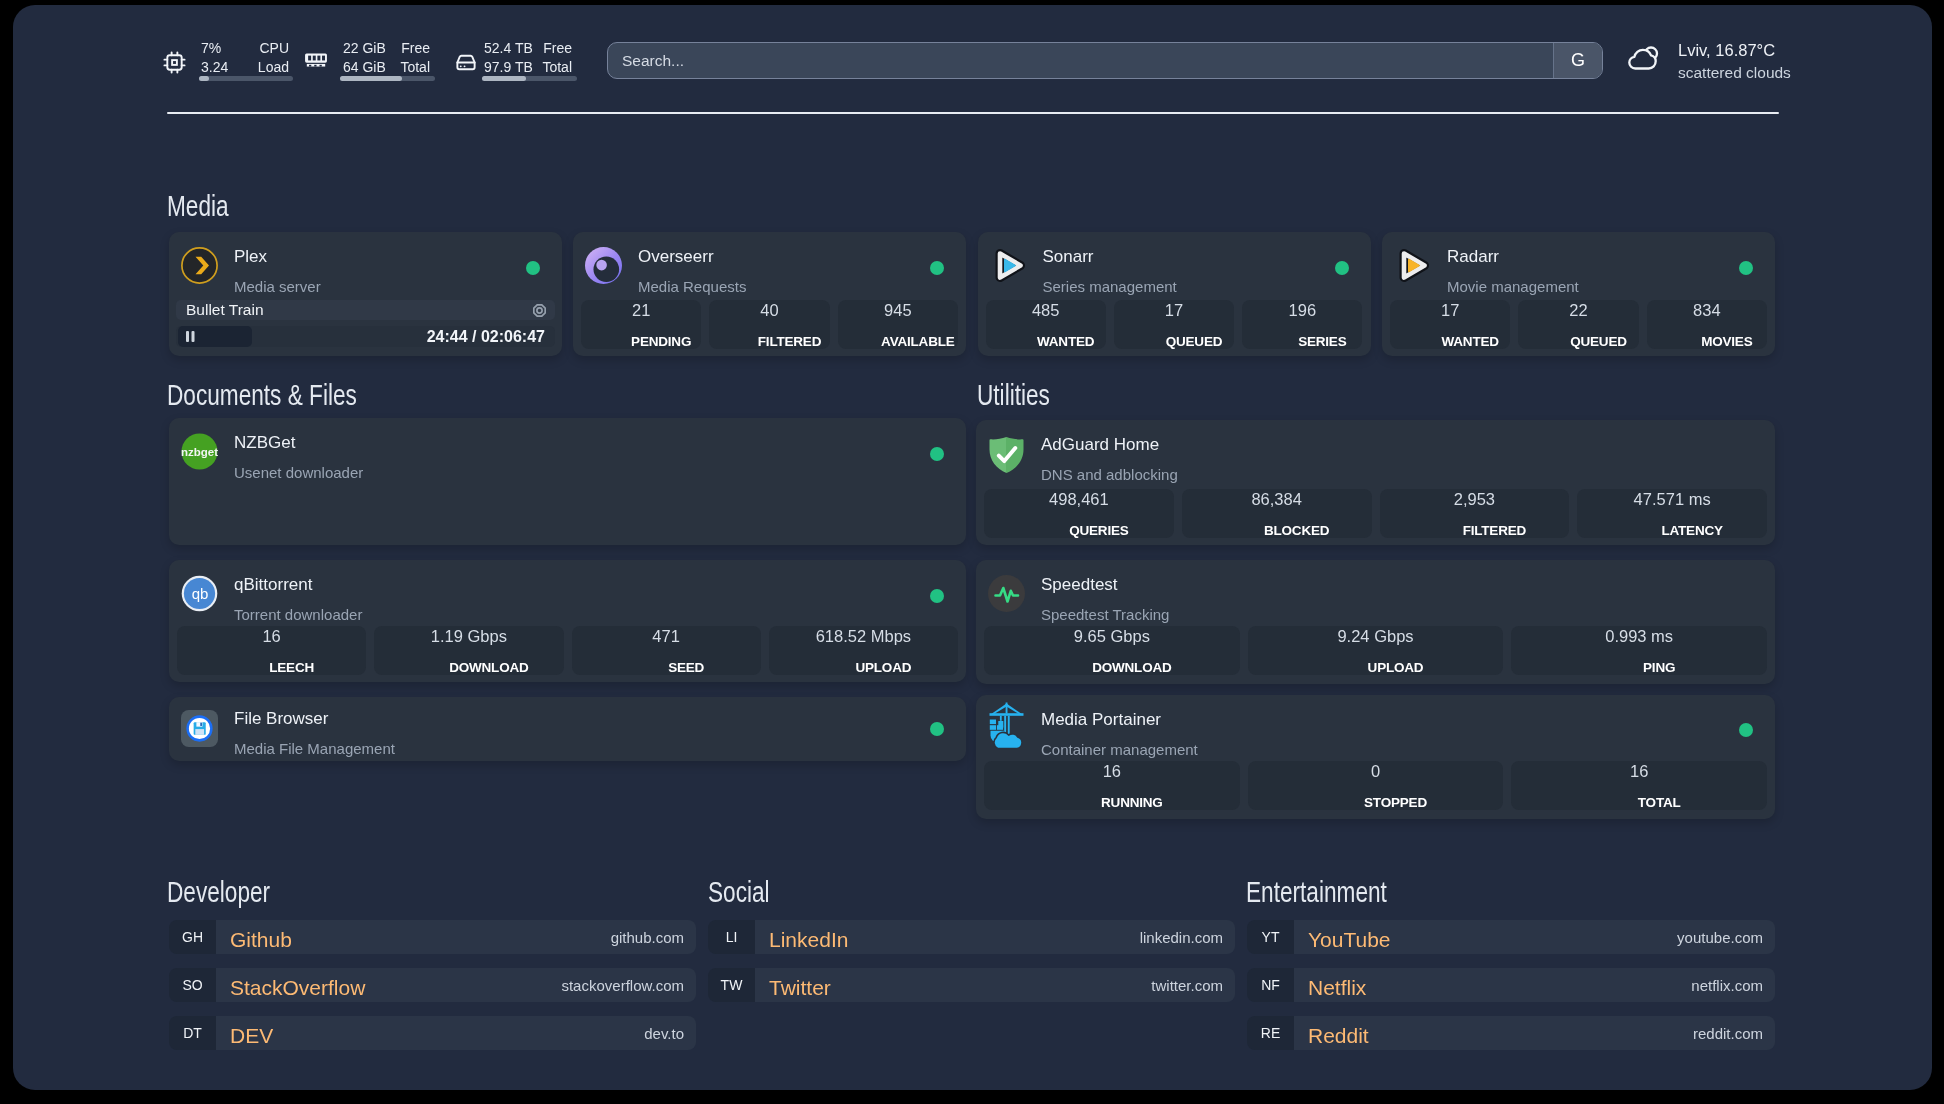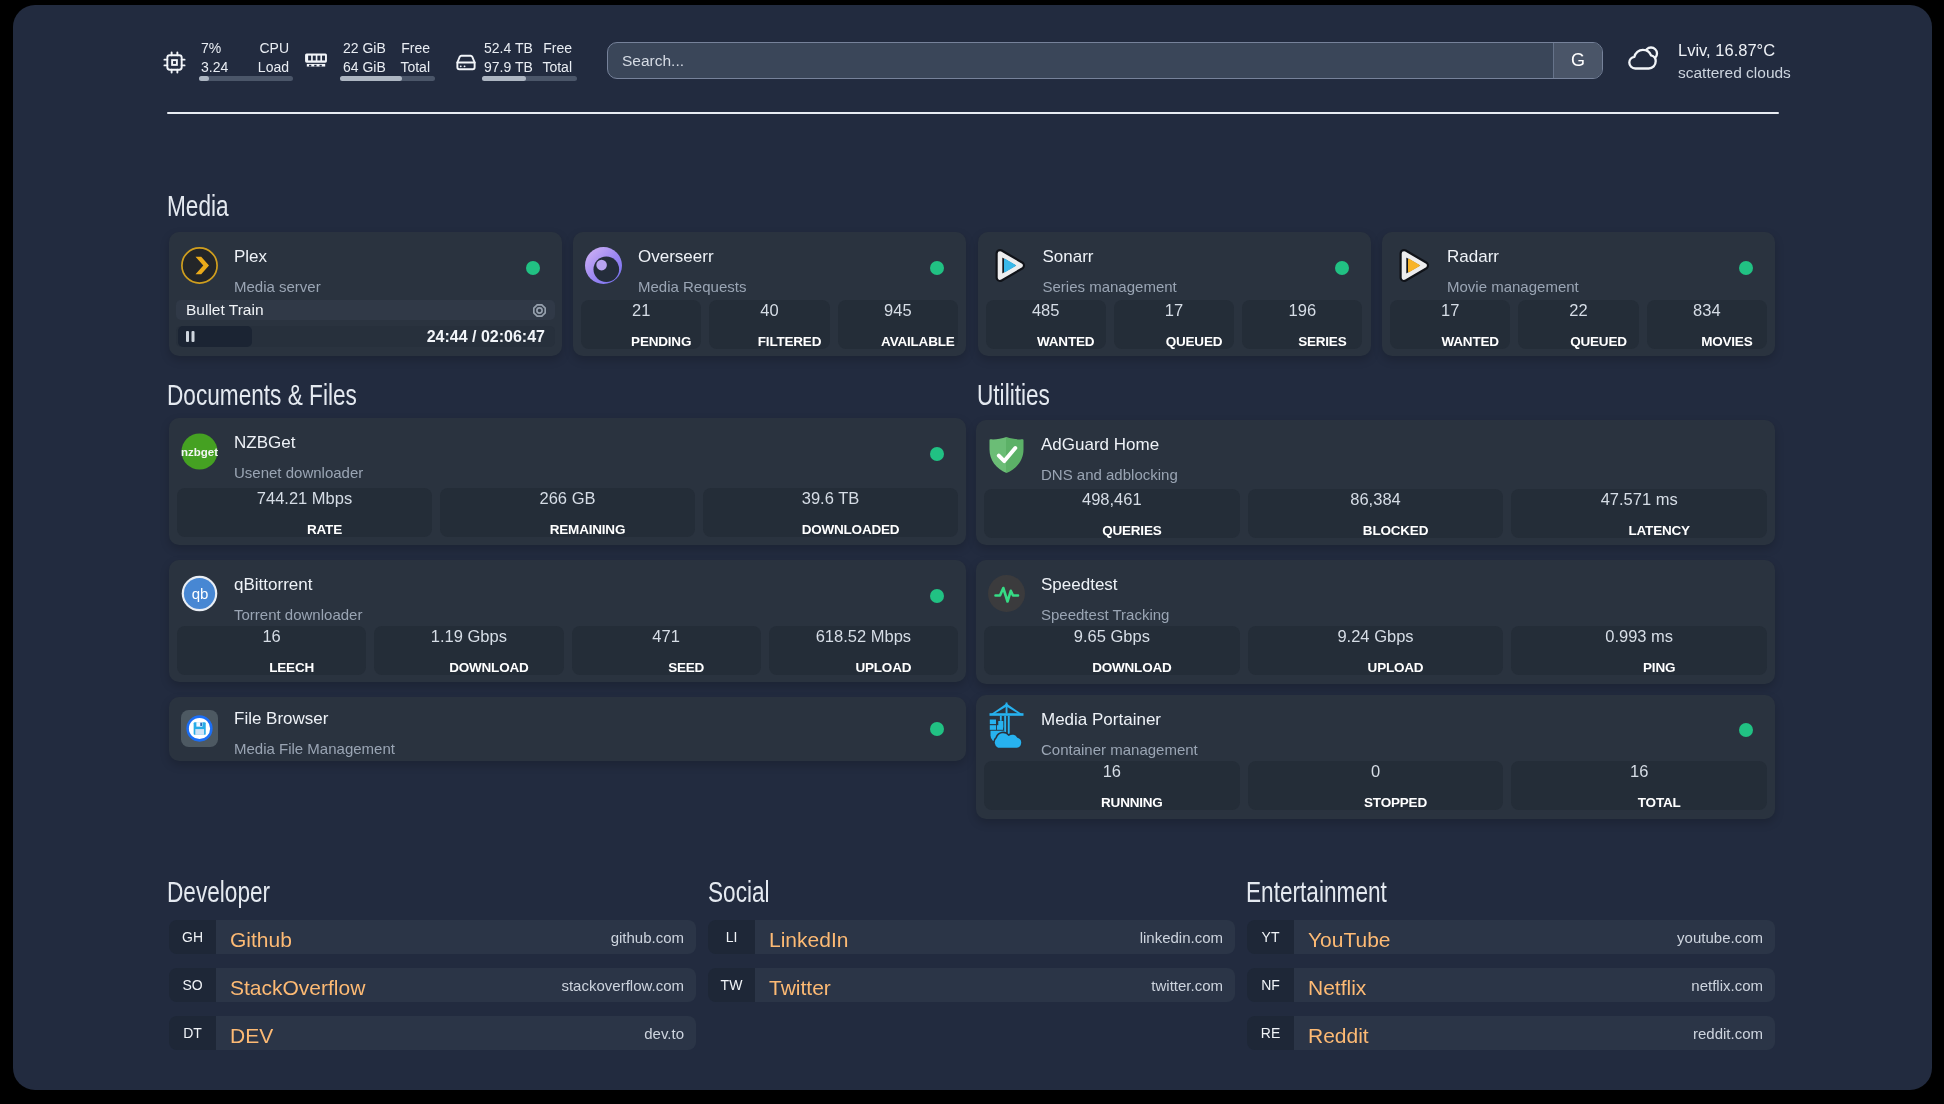--- a/index.html
+++ b/index.html
@@ -244,34 +244,20 @@
 </div>
 
 <div class="card" style="left:169px;top:418px;width:797px;height:127px">
   <svg class="icon" viewBox="0 0 37 37">
       <circle cx="18.5" cy="18.5" r="18" fill="#45a122"></circle>
       <text x="18.5" y="23" font-size="11.5" font-weight="700" fill="#f2f5f2" text-anchor="middle" font-family="Liberation Sans">nzbget</text>
     </svg>
   <div class="ct">NZBGet</div>
     <div class="cs">Usenet downloader</div>
   <div class="dot" style="right:22px"></div>
-  <div class="stats" style="top:70px">
-    <div class="stat">
-        <span class="sv">744.21 Mbps</span>
-        <span class="sl">RATE</span>
-      </div>
-    <div class="stat">
-        <span class="sv">266 GB</span>
-        <span class="sl">REMAINING</span>
-      </div>
-    <div class="stat">
-        <span class="sv">39.6 TB</span>
-        <span class="sl">DOWNLOADED</span>
-      </div>
-  </div>
 </div>
 
 <div class="card" style="left:169px;top:560px;width:797px;height:122px">
   <svg class="icon" viewBox="0 0 37 37">
       <circle cx="18.5" cy="18.5" r="17.8" fill="#e9eef4"></circle>
       <circle cx="18.5" cy="18.5" r="15.6" fill="#4787d3"></circle>
       <text x="19" y="24" font-size="15" font-weight="400" fill="#ffffff" text-anchor="middle" font-family="Liberation Sans">qb</text>
     </svg>
   <div class="ct">qBittorrent</div>
     <div class="cs">Torrent downloader</div>
@@ -324,20 +310,24 @@
   <div class="ct">AdGuard Home</div>
     <div class="cs">DNS and adblocking</div>
   <div class="stats" style="top:69px">
     <div class="stat">
         <span class="sv">498,461</span>
         <span class="sl">QUERIES</span>
       </div>
     <div class="stat">
         <span class="sv">86,384</span>
         <span class="sl">BLOCKED</span>
+      </div>
+    <div class="stat">
+        <span class="sv">2,953</span>
+        <span class="sl">FILTERED</span>
       </div>
     <div class="stat">
         <span class="sv">47.571 ms</span>
         <span class="sl">LATENCY</span>
       </div>
   </div>
 </div>
 
 <div class="card" style="left:976px;top:560px;width:799px;height:124px">
   <svg class="icon" viewBox="0 0 37 37">

